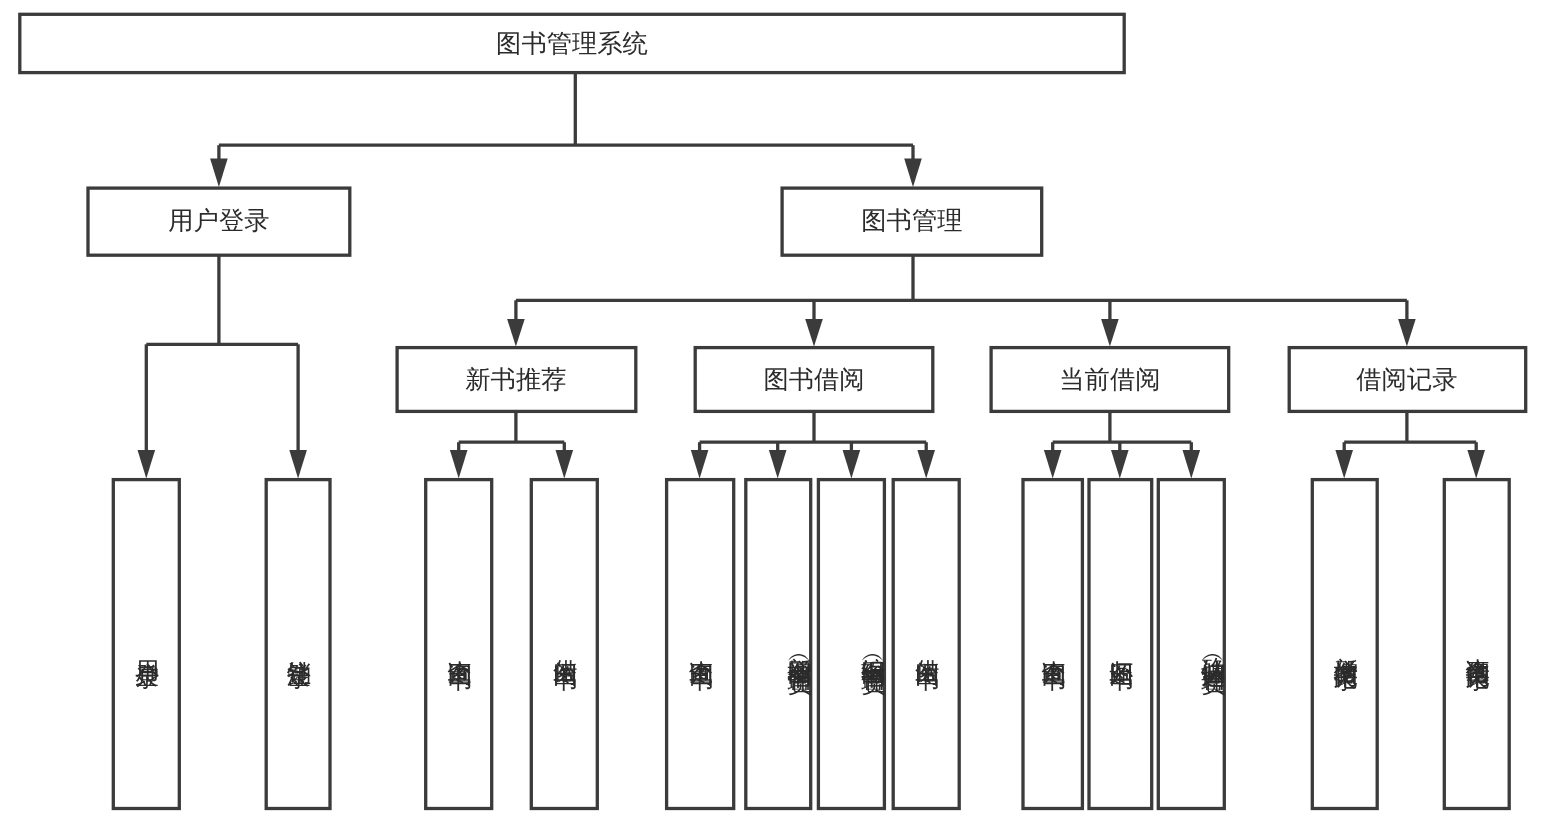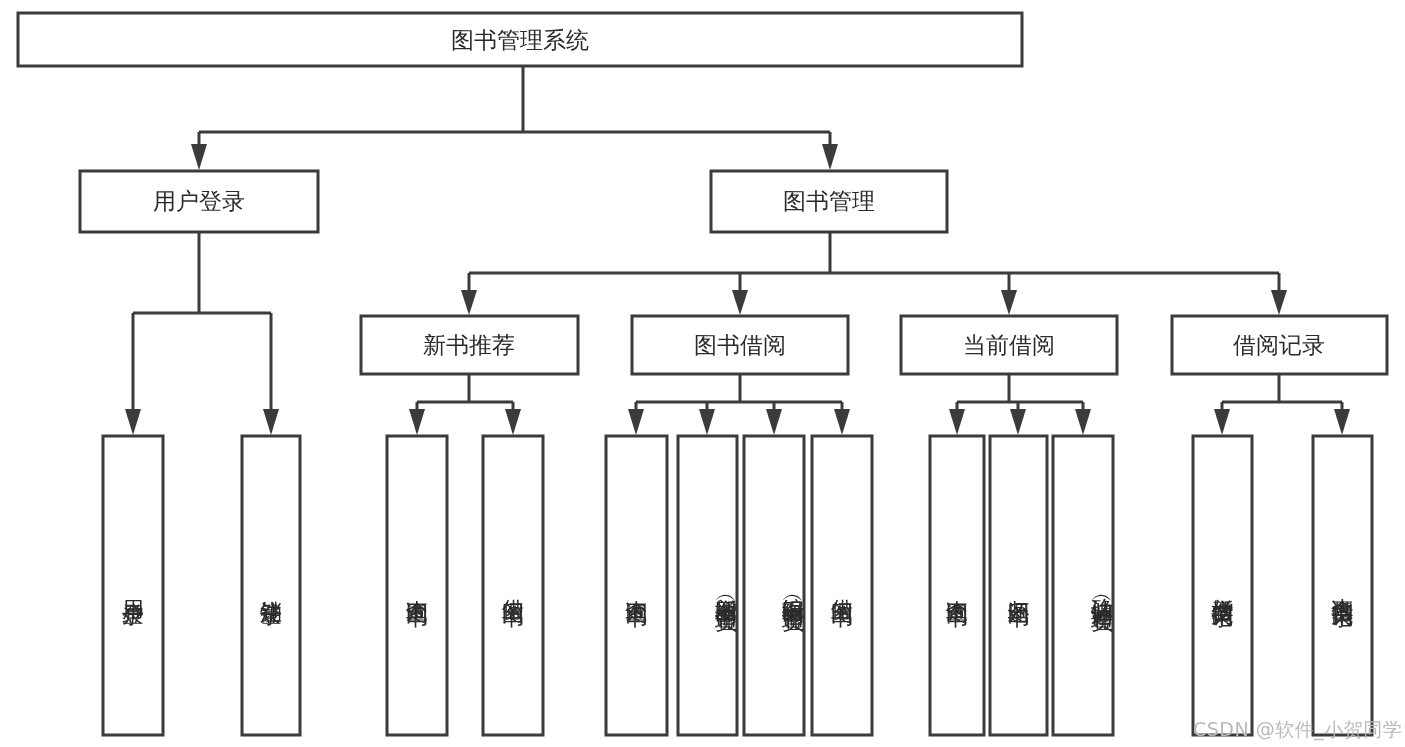--- a/index.html
+++ b/index.html
@@ -215,15 +215,14 @@
   <div class="vlabel center-v" style="left:930px; top:436px; width:54px; height:299px;">查询图书</div>
 
   <div class="vlabel center-v" style="left:990px; top:436px; width:57px; height:299px;">归还图书</div>
 
   <div class="vlabel" style="left:1053px; top:442px; width:60px; height:293px;">确认归还（管理员）</div>
 
   <div class="vlabel center-v" style="left:1193px; top:436px; width:59px; height:299px;">新增借阅记录</div>
 
   <div class="vlabel center-v" style="left:1313px; top:436px; width:59px; height:299px;">查询借阅记录</div>
 
-  <div class="watermark" style="left:1193px; top:717px;">CSDN @软件_小贺同学</div>
 
 </div>
 
 </body></html>

